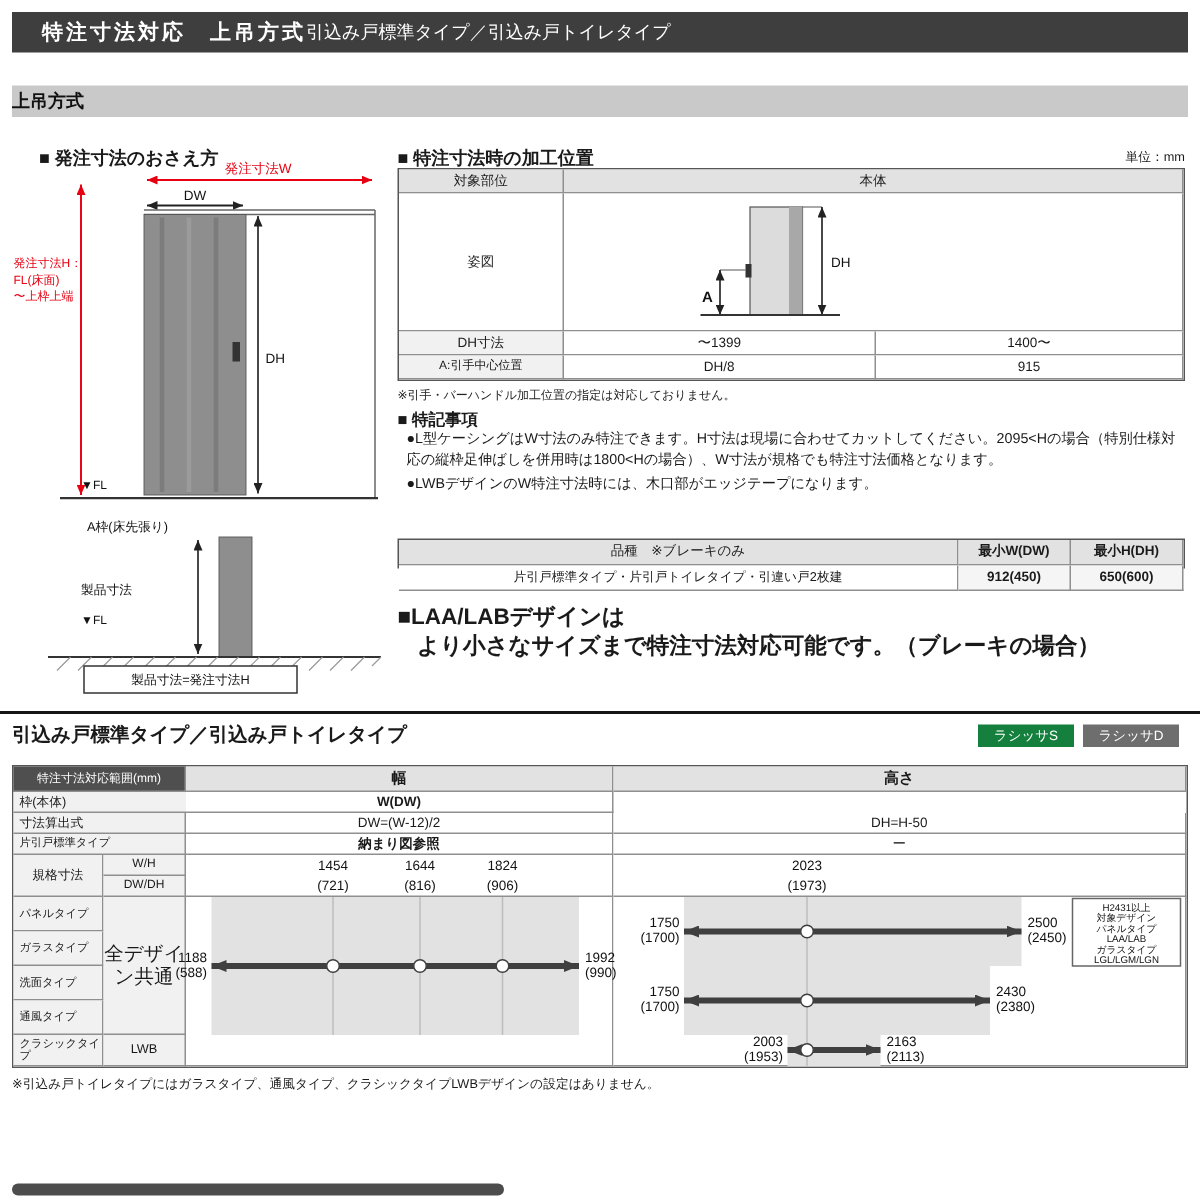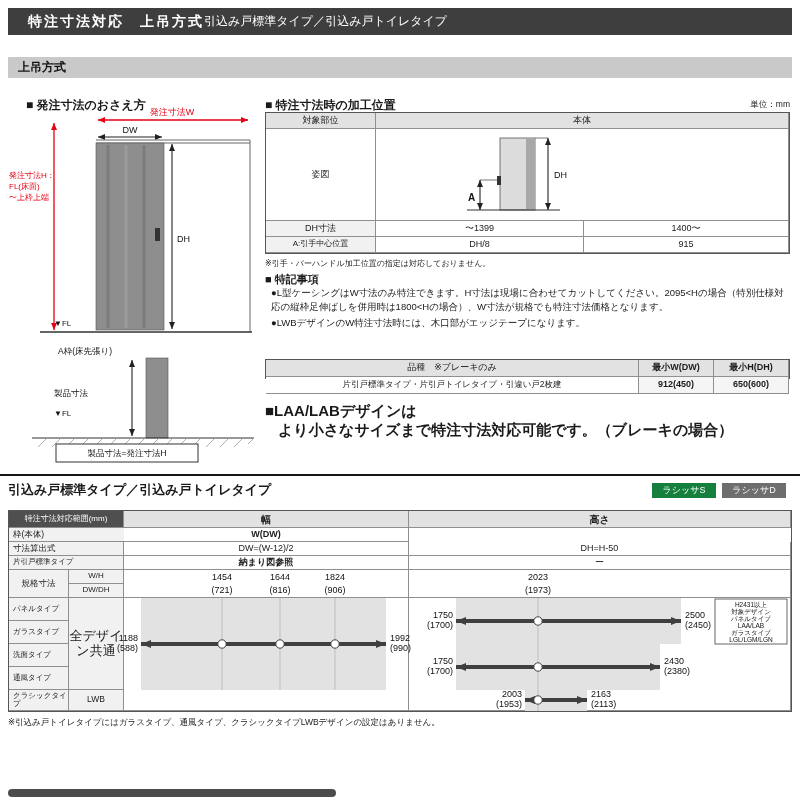--- a/index.html
+++ b/index.html
@@ -5,21 +5,21 @@
   * { margin:0; padding:0; box-sizing:border-box; }
   html,body { width:800px; height:800px; }
   body { background:#fff; font-family:"Liberation Sans","DejaVu Sans",sans-serif; color:#1a1a1a; }
   .page { position:relative; width:800px; height:800px; overflow:hidden; background:#fff; }
   .abs { position:absolute; }
   .topbar { left:8px; top:8px; width:784px; height:27px; background:#3e3e3e; color:#fff;
             display:flex; align-items:center; justify-content:flex-start; padding:0 12px 0 20px; }
   .topbar .t1 { font-weight:bold; font-size:14px; letter-spacing:2px; }
   .topbar .t2 { font-size:12px; }
   .band { left:8px; top:57px; width:784px; height:21px; background:#c9c9c9; display:flex;
-          align-items:center; padding-left:10px; font-weight:bold; font-size:12px; color:#111; }
+          align-items:center; font-weight:bold; font-size:12px; color:#111; }
   .cell { position:absolute; display:flex; align-items:center; justify-content:center;
           border-right:1px solid #8f8f8f; border-bottom:1px solid #8f8f8f; font-size:9px;
           background:#fff; overflow:hidden; text-align:center; line-height:1.1; }
   .cell.lab { background:#f1f1f1; }
   .cell.hd  { background:#e2e2e2; }
   .cell.dark { background:#4f4f4f; color:#fff; }
   .cell.left { justify-content:flex-start; padding-left:4px; text-align:left; }
   .b { font-weight:bold; }
   svg text { font-family:"Liberation Sans","DejaVu Sans",sans-serif; }
   .badge { position:absolute; height:15px; width:64px; color:#fff; font-size:9px;

